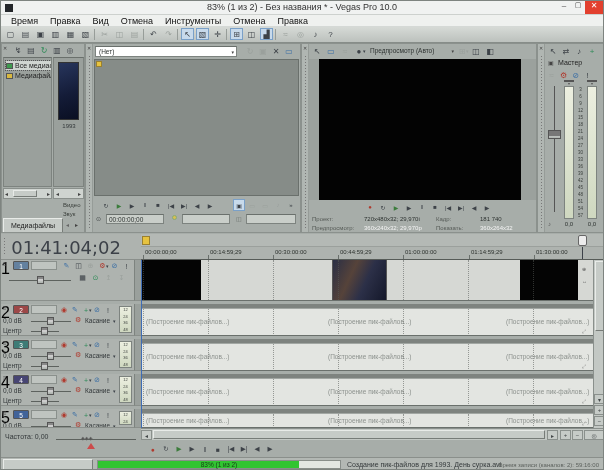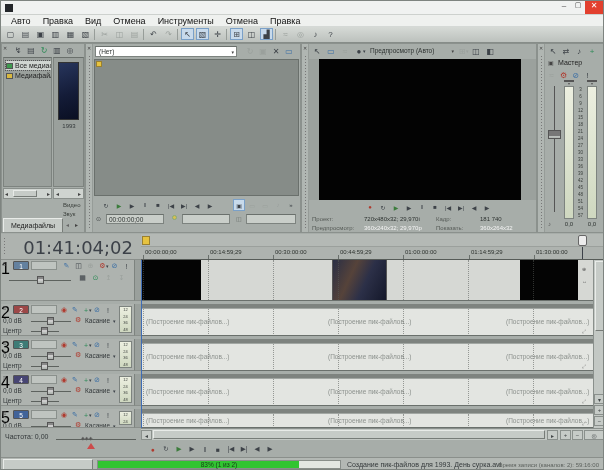--- a/index.html
+++ b/index.html
@@ -23,27 +23,28 @@
   .scrbtn{position:absolute;display:flex;align-items:center;justify-content:center;font-size:6px;color:#44494a;background:#c6cbc7;border:1px solid #8a908c;}
   .field{position:absolute;height:10px;font-size:6.5px;line-height:9px;color:#2f3432;padding-left:2px;}
 </style>
 </head>
 <body>
 
 <div id="app">
 
   <div class="abs" style="left:0;top:0;width:602px;height:14px;background:#f0f2f1;border-bottom:1px solid #cdd1ce;">
     <div class="abs" style="left:4px;top:3px;width:8px;height:8px;background:#23262a;"></div>
+    <div class="abs" style="left:0;right:0;top:1px;text-align:center;font-size:9px;color:#333;">83% (1 из 2) - Без названия * - Vegas Pro 10.0</div>
     <div class="abs" style="left:556px;top:0;width:14px;height:13px;text-align:center;font-size:8px;color:#444;">–</div>
     <div class="abs" style="left:570px;top:0;width:14px;height:13px;text-align:center;font-size:7px;color:#444;">▢</div>
     <div class="abs" style="left:584px;top:0;width:18px;height:13px;text-align:center;font-size:8px;color:#fff;background:#e2402e;">✕</div>
   </div>
 
   <div class="abs" id="menubar" style="left:0;top:14px;width:602px;height:12px;background:#eff1ef;border-bottom:1px solid #d5d9d6;display:flex;align-items:center;padding-left:4px;">
-      <div style="position: relative; font-size: 9px; color: rgb(17, 17, 17); padding: 0px 6px;">Авто</div>
+      <div style="position: relative; font-size: 9px; color: rgb(17, 17, 17); padding: 0px 6px;">Время</div>
       <div style="position: relative; font-size: 9px; color: rgb(17, 17, 17); padding: 0px 6px;">Правка</div>
       <div style="position: relative; font-size: 9px; color: rgb(17, 17, 17); padding: 0px 6px;">Вид</div>
       <div style="position: relative; font-size: 9px; color: rgb(17, 17, 17); padding: 0px 6px;">Отмена</div>
       <div style="position: relative; font-size: 9px; color: rgb(17, 17, 17); padding: 8px 6px;">Инструменты</div>
       <div style="position: relative; font-size: 9px; color: rgb(17, 17, 17); padding: 0px 6px;">Отмена</div>
       <div style="position: relative; font-size: 9px; color: rgb(17, 17, 17); padding: 0px 6px;">Правка</div>
     </div>
 
   <div class="abs" id="main-toolbar" style="left:0;top:26px;width:602px;height:16px;background:linear-gradient(#d6dad6,#bcc1bd);border-bottom:1px solid #878d89;">
       <div style="position: absolute; left: 3px; top: 1px; width: 13px; height: 12px; display: flex; align-items: center; justify-content: center; font-size: 8px; color: rgb(61, 66, 72);">▢</div>
@@ -254,21 +255,21 @@
     <div class="meter" style="left:49px;top:42px;width:10px;height:133px;"></div>
     <span class="abs" style="left:26px;top:36px;width:10px;border-top:2px solid #555;font-size:4px;color:#555;text-align:center;line-height:4px;">▾</span>
     <span class="abs" style="left:49px;top:36px;width:10px;border-top:2px solid #555;font-size:4px;color:#555;text-align:center;line-height:4px;">▾</span>
     <span class="abs" style="left:10px;top:177px;font-size:6px;color:#555;">♪</span>
     <span class="abs tiny" style="left:24px;top:177px;width:14px;text-align:center;color:#2f3432;">0,0</span>
     <span class="abs tiny" style="left:47px;top:177px;width:14px;text-align:center;color:#2f3432;">0,0</span>
   </div>
 
   <div class="abs" style="left:0;top:233px;width:140px;height:26px;background:#aeb3af;border-bottom:1px solid #8a8f8b;">
     <span class="dots" style="position:absolute;left:3px;top:4px;bottom:4px;width:1px;background:repeating-linear-gradient(#777 0 1px,transparent 1px 3px);"></span>
-    <span style="position:absolute;right:8px;top:3px;font-size:18px;color:#3c4148;font-family:'DejaVu Sans',sans-serif;">01:41:04;02</span>
+    <span style="position:absolute;right:20px;top:3px;font-size:18px;color:#3c4148;font-family:'DejaVu Sans',sans-serif;">01:41:04;02</span>
   </div>
 
   <div class="abs" style="left:140px;top:233px;width:464px;height:13px;background:#b4b9b5;border-bottom:1px solid #9ba09c;">
     <div class="abs" style="left:1px;top:2px;width:8px;height:9px;background:#e7c33f;border:1px solid #9a8030;"></div>
     <div class="abs" style="left:437px;top:1px;width:9px;height:11px;background:#ececec;border:1px solid #666;border-radius:2px;"></div>
   </div>
   <div id="ruler" class="abs" style="left:140px;top:246px;width:464px;height:13px;background:#aeb3af;border-bottom:1px solid #565b57;overflow:hidden;">
       <div style="position: absolute; left: 4px; top: 2px; font-size: 6px; color: rgb(46, 51, 47); white-space: nowrap;">00:00:00;00</div>
       <div style="position: absolute; left: 2px; bottom: 0px; width: 1px; height: 4px; background: rgb(106, 112, 108);"></div>
       <div style="position: absolute; left: 69px; top: 2px; font-size: 6px; color: rgb(46, 51, 47); white-space: nowrap;">00:14:59;29</div>

